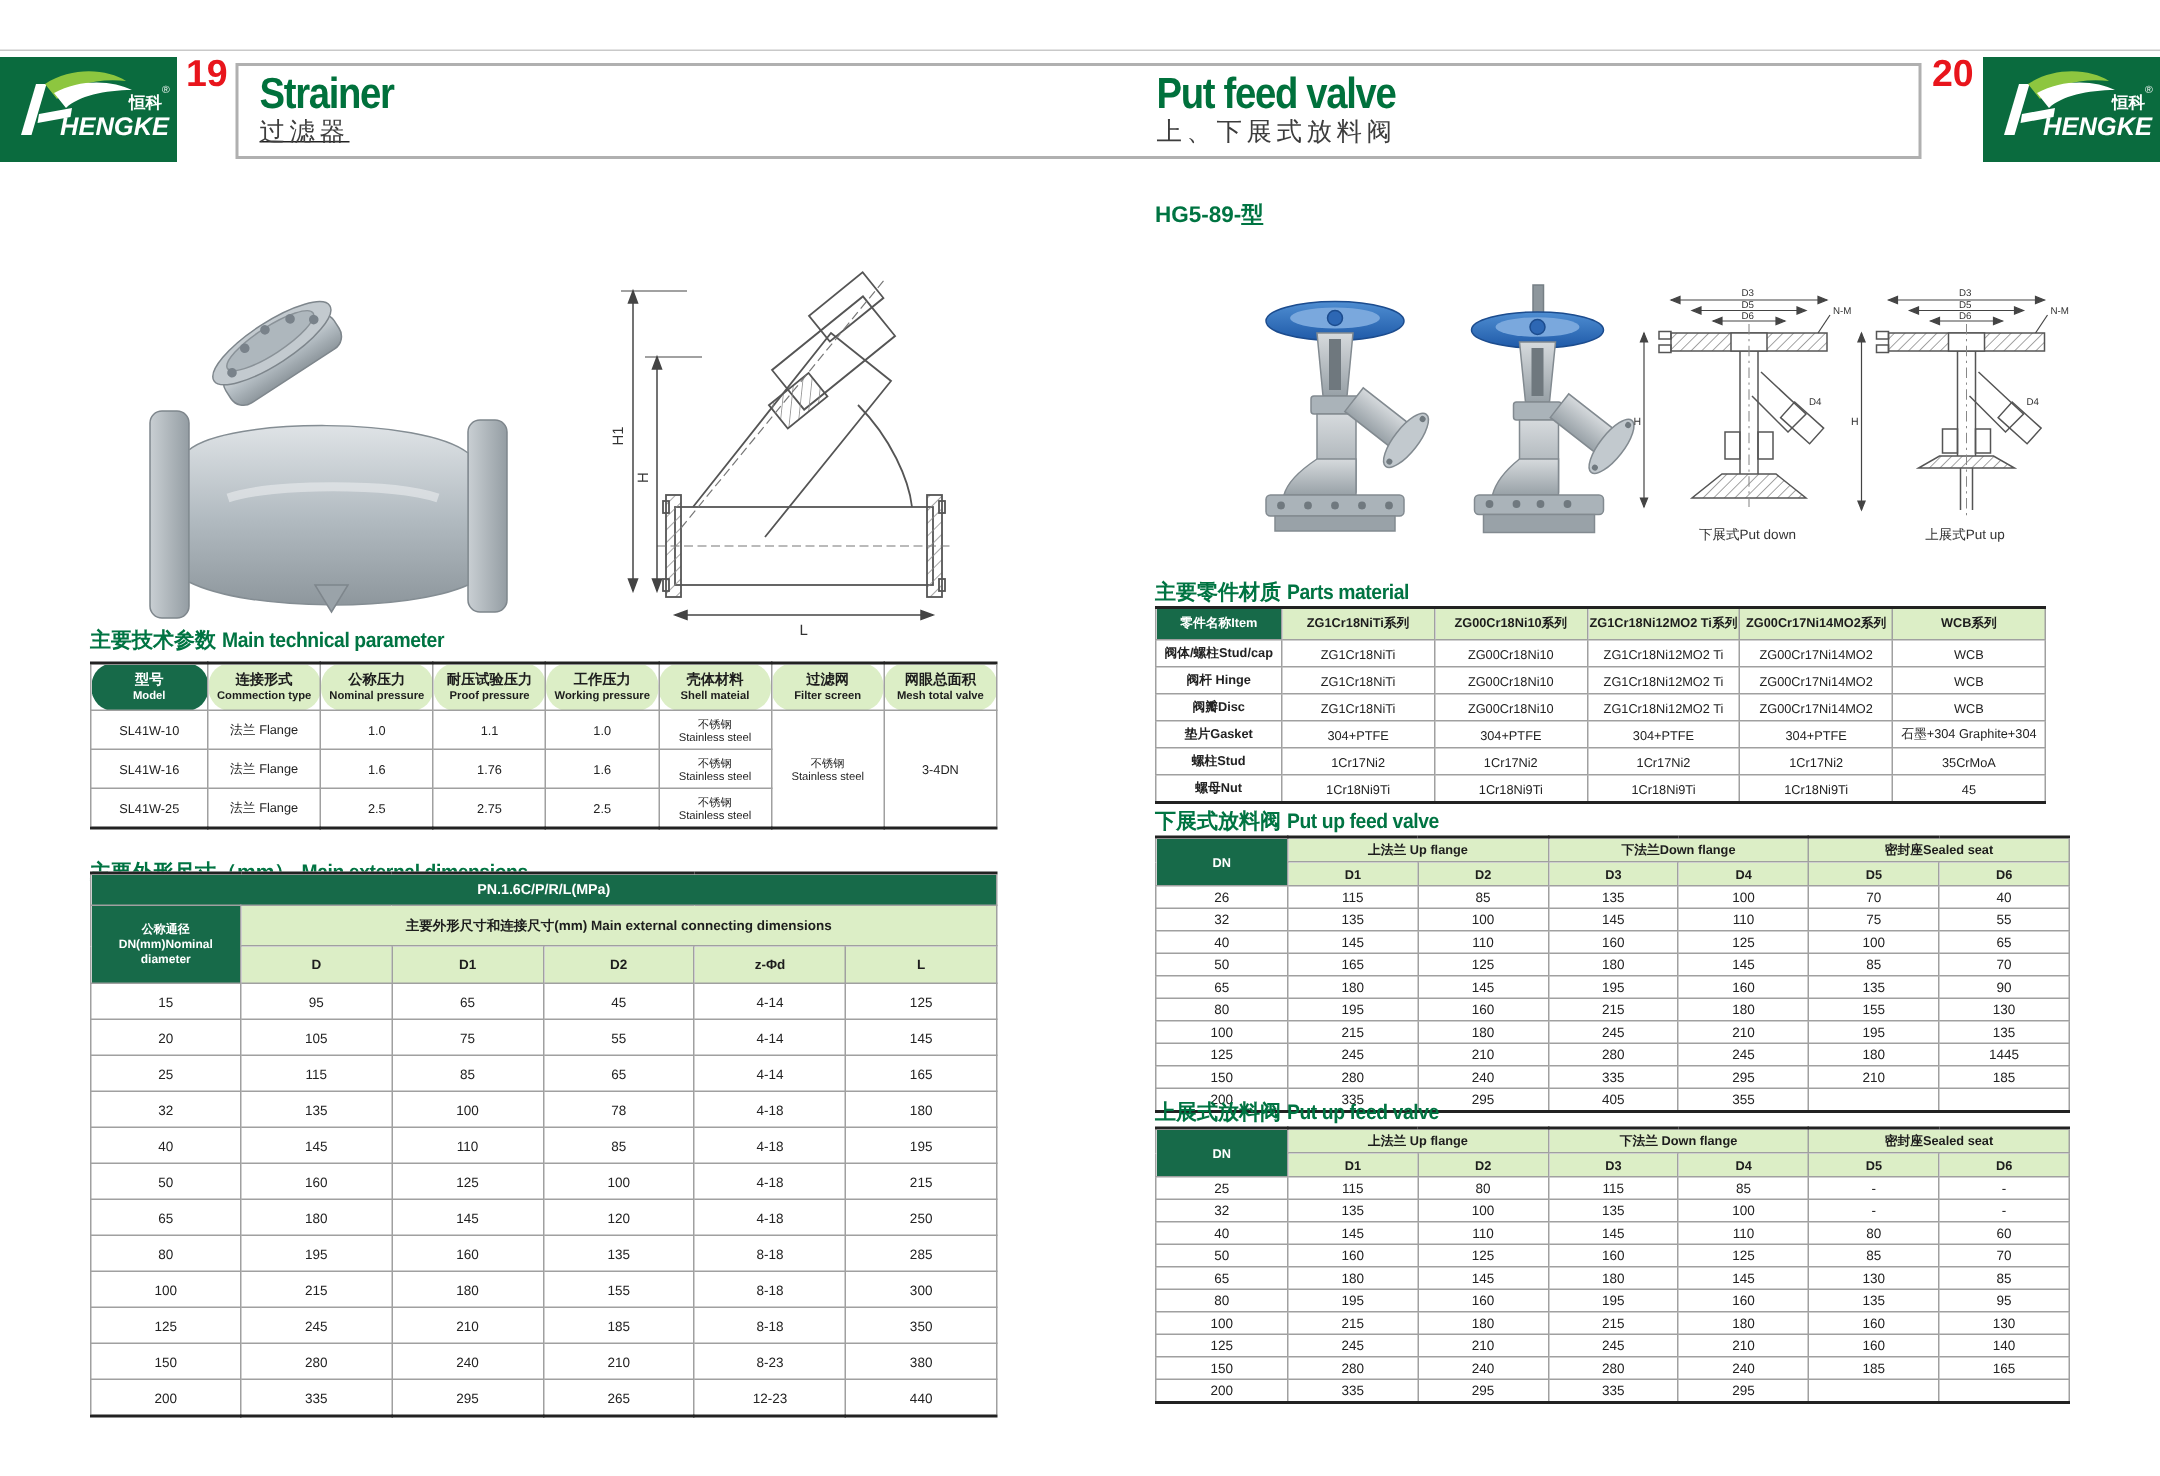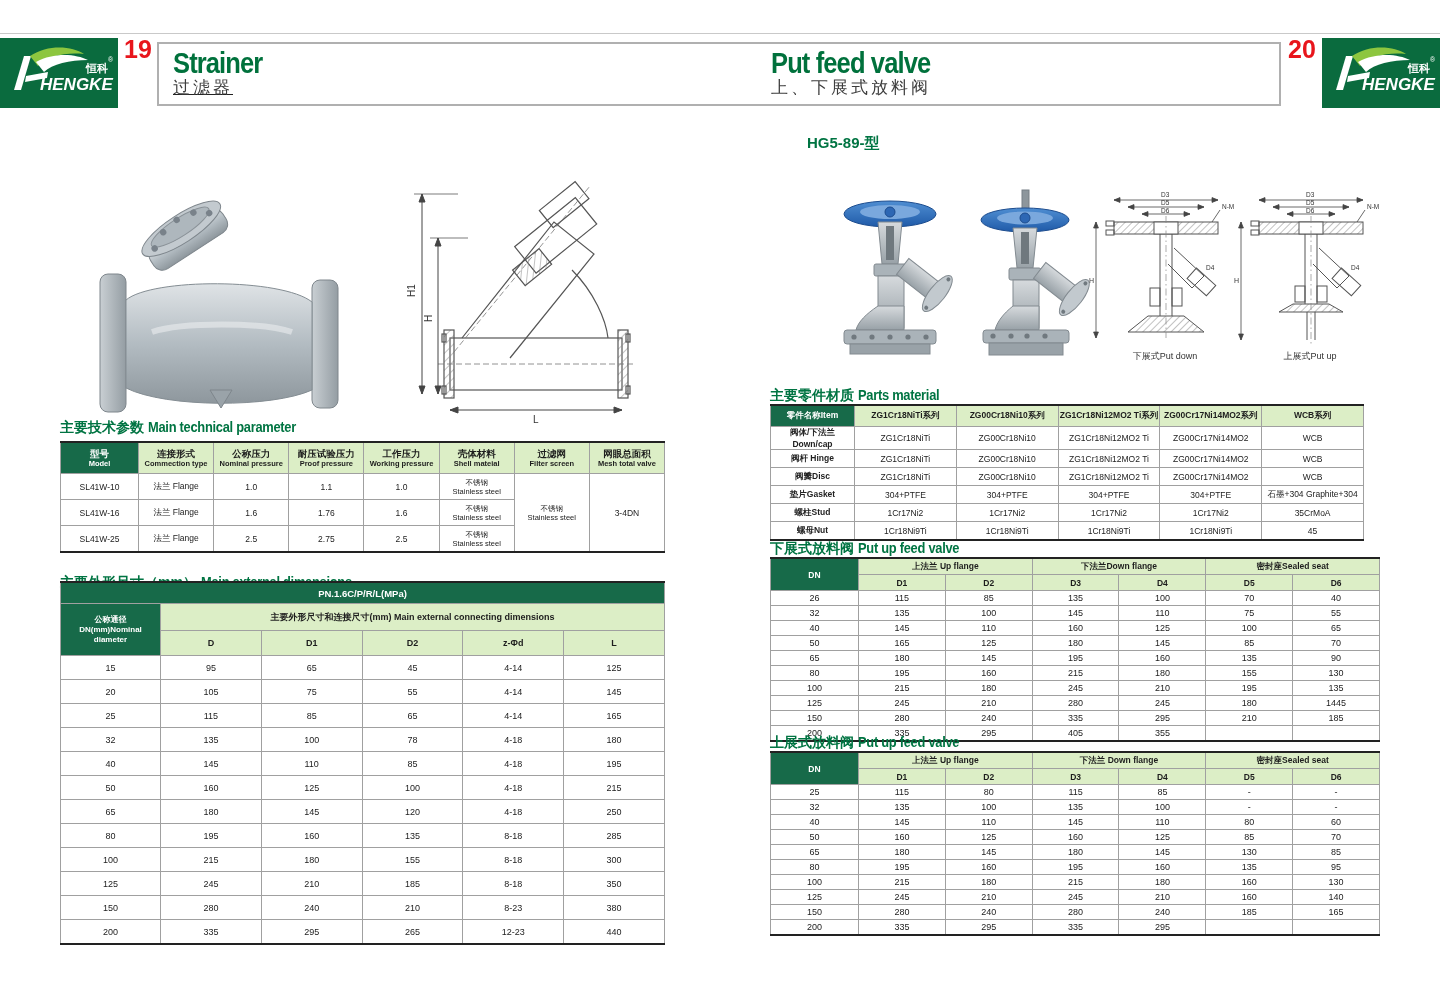--- a/index.html
+++ b/index.html
@@ -25,21 +25,21 @@
   
   table.tbl{border-collapse:collapse;table-layout:fixed;position:absolute;
             border-top:2px solid #222;border-bottom:2px solid #222;background:#fff;}
   .tbl th,.tbl td{border:1px solid #a0a0a0;text-align:center;vertical-align:middle;
                   overflow:hidden;padding:0 1px;}
   .tbl th.dark,.tbl td.dark{background:#176a49;color:#fff;font-weight:bold;}
   .tbl th.light{background:#dceec6;color:#1d1d1d;}
   .pre{white-space:pre-line;}
   
   #t-tech{left:60px;top:441px;width:605px;font-size:8.5px;}
-  #t-tech thead th{height:30px;}
+  #t-tech thead th{height:30px;border-radius:15px;}
   #t-tech tbody td{height:25px;}
   #t-tech .hzh{display:block;font-size:9.5px;font-weight:bold;line-height:11px;}
   #t-tech .hen{display:block;font-size:7.5px;font-weight:bold;line-height:9px;}
   #t-tech .pre{font-size:7.5px;line-height:9px;}
   
   #t-dims{left:60px;top:581px;width:605px;font-size:9px;}
   #t-dims .band{height:20px;font-size:9.5px;font-weight:bold;}
   #t-dims .dnh{font-size:8px;font-weight:bold;line-height:10px;}
   #t-dims .grp{height:26px;font-size:9px;font-weight:bold;}
   #t-dims .colh{height:24px;font-size:9px;font-weight:bold;}
@@ -389,21 +389,21 @@
           <td>200</td>
           <td>335</td>
           <td>295</td>
           <td>265</td>
           <td>12-23</td>
           <td>440</td>
         </tr>
       </tbody>
   </table>
 
-  <div class="model-title" style="left:770px;top:134px;margin-left:37px;">HG5-89-型</div>
+  <div class="model-title" style="left:770px;top:134px;">HG5-89-型</div>
 
   <svg class="abs" style="left:828px;top:188px;" width="130" height="185" viewBox="0 0 130 185">
     <defs>
       <linearGradient id="blu" x1="0" y1="0" x2="0" y2="1">
         <stop offset="0" stop-color="#4f8ed2"></stop>
           <stop offset="1" stop-color="#1f5aa8"></stop>
       </linearGradient>
       <linearGradient id="gm" x1="0" y1="0" x2="0" y2="1">
         <stop offset="0" stop-color="#d6dadd"></stop>
           <stop offset="1" stop-color="#98a1a7"></stop>
@@ -564,21 +564,21 @@
         <th class="dark">零件名称Item</th>
         <th class="light">ZG1Cr18NiTi系列</th>
         <th class="light">ZG00Cr18Ni10系列</th>
         <th class="light">ZG1Cr18Ni12MO2 Ti系列</th>
         <th class="light">ZG00Cr17Ni14MO2系列</th>
         <th class="light">WCB系列</th>
       </tr>
     </thead>
     <tbody>
         <tr>
-          <td>阀体/下法兰Down/cap</td>
+          <td>阀体/螺柱Stud/cap</td>
           <td>ZG1Cr18NiTi</td>
           <td>ZG00Cr18Ni10</td>
           <td>ZG1Cr18Ni12MO2 Ti</td>
           <td>ZG00Cr17Ni14MO2</td>
           <td>WCB</td>
         </tr>
         <tr>
           <td>阀杆 Hinge</td>
           <td>ZG1Cr18NiTi</td>
           <td>ZG00Cr18Ni10</td>

